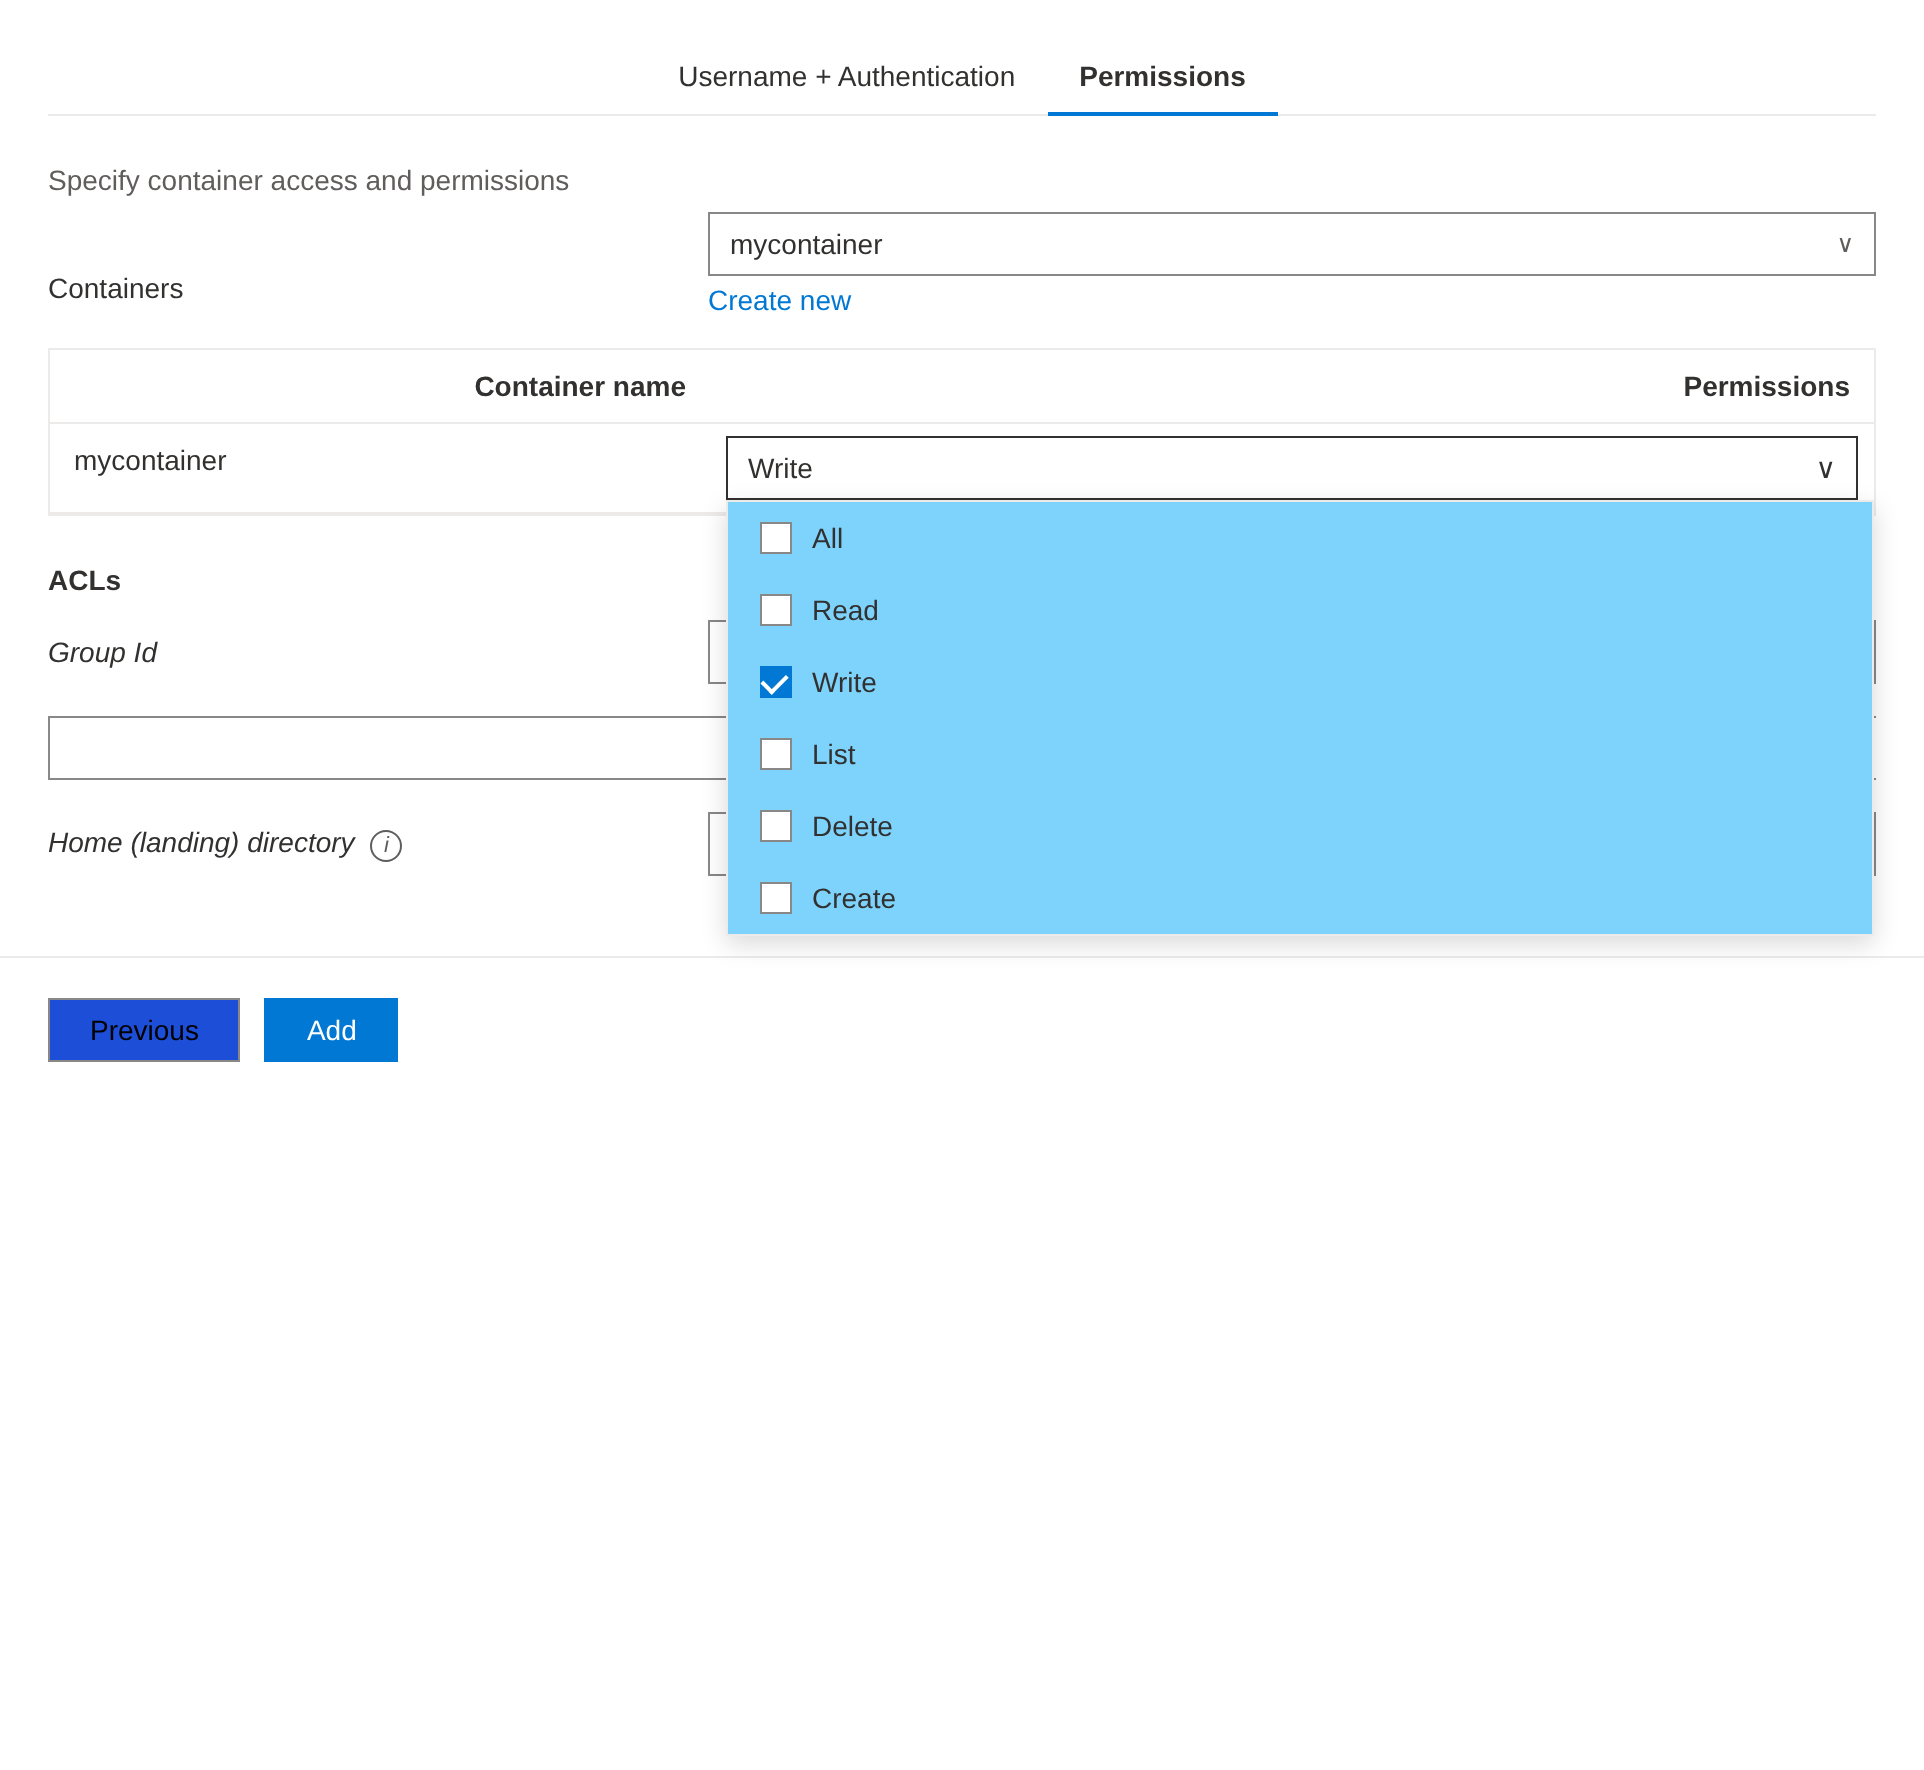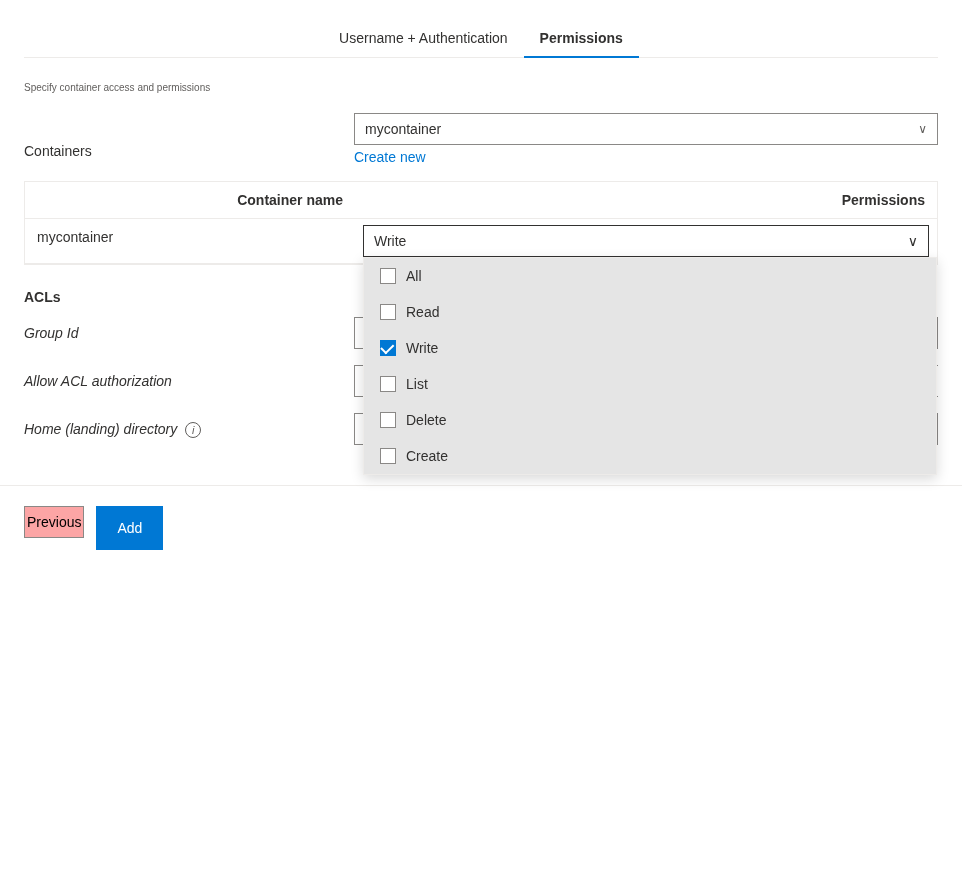--- a/index.html
+++ b/index.html
@@ -39,23 +39,23 @@
       color: #323130;
     }
 
     
     .section-title {
       font-weight: 600;
       font-size: 14px;
       margin-bottom: 6px;
     }
     .section-desc {
-      font-size: 10px;
+      font-size: 14px;
       color: #605e5c;
-      margin-bottom: 20px;
+      margin-bottom: 8px;
     }
 
     
     .form-row {
       display: flex;
       align-items: flex-start;
       margin-bottom: 16px;
     }
     .form-label {
       width: 330px;
@@ -153,21 +153,21 @@
       position: relative;
       z-index: 10;
     }
 
     
     .perm-dropdown-menu {
       position: absolute;
       top: 38px;
       left: 8px;
       right: 0;
-      background: #e5e5e5;
+      background: #7dd3fc;
       border: 1px solid #edebe9;
       box-shadow: 0 4px 12px rgba(0,0,0,0.15);
       z-index: 100;
       width: calc(100% - 8px);
     }
     .perm-dropdown-item {
       display: flex;
       align-items: center;
       padding: 10px 16px;
       cursor: pointer;
@@ -244,35 +244,35 @@
       margin: 40px 0 20px 0;
     }
 
     
     .footer {
       display: flex;
       gap: 12px;
       padding: 0 24px 24px 24px;
     }
     .btn-previous {
-      padding: 6px 2px;
+      padding: 6px 20px;
       border: 1px solid #8a8886;
-      background: #fca5a5;
+      background: #1d4ed8;
       font-size: 14px;
       cursor: pointer;
       height: 32px;
     }
     .btn-add {
       padding: 2px 20px;
       border: 1px solid #0078d4;
       background: #0078d4;
       color: #fff;
       font-size: 14px;
       cursor: pointer;
-      height: 44px;
+      height: 32px;
     }
 
     
     .input-with-btn {
       display: flex;
       align-items: center;
       gap: 0;
       width: 100%;
     }
     .input-with-btn input {
@@ -380,21 +380,20 @@
       <div class="acl-label">Group Id</div>
       <div style="flex:1;">
         <div class="input-with-btn">
           <input type="text" value="" style="">
           <div class="input-btn">›</div>
         </div>
       </div>
     </div>
 
     <div class="acl-form-row">
-      <div class="acl-label">Allow ACL authorization</div>
       <div style="flex:1;">
         <div class="input-with-btn">
           <input type="text" value="" style="">
         </div>
       </div>
     </div>
 
     <div class="acl-form-row">
       <div class="acl-label">
         <span>Home (landing) directory</span>

